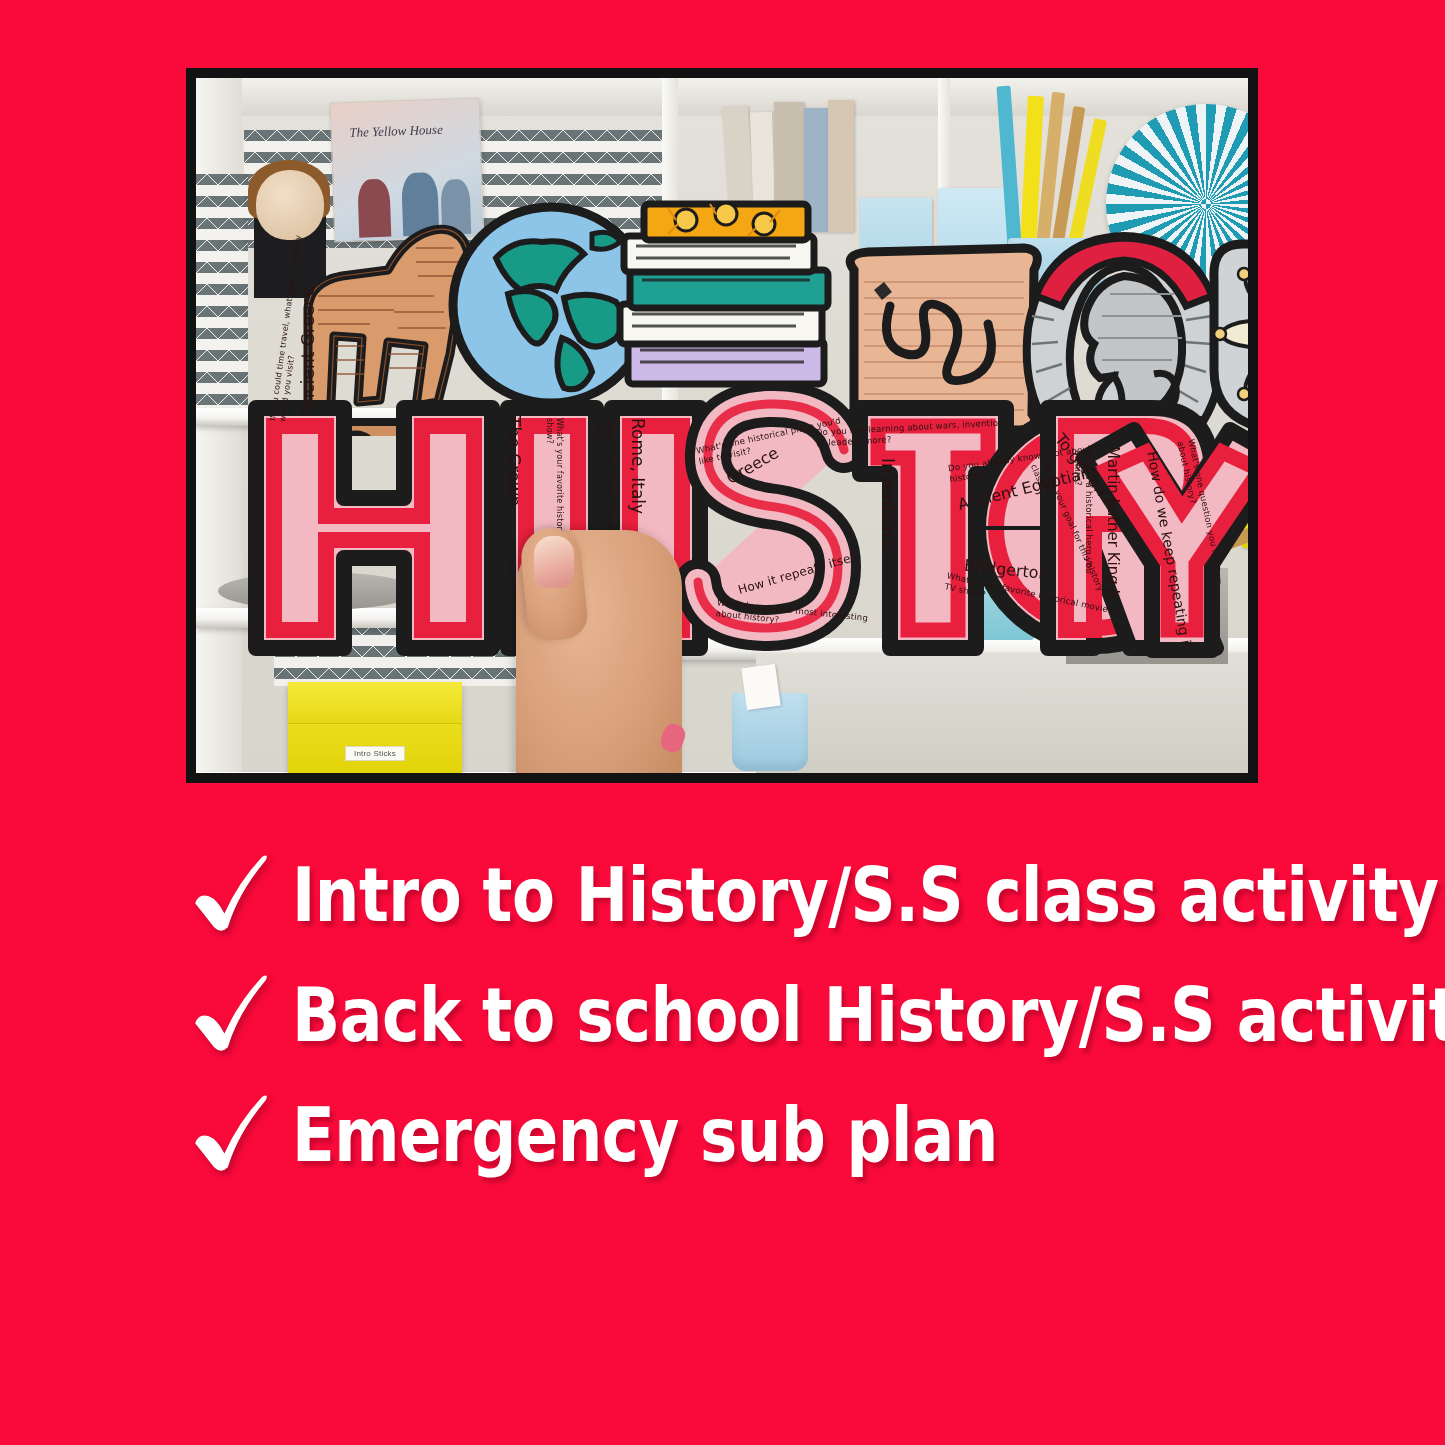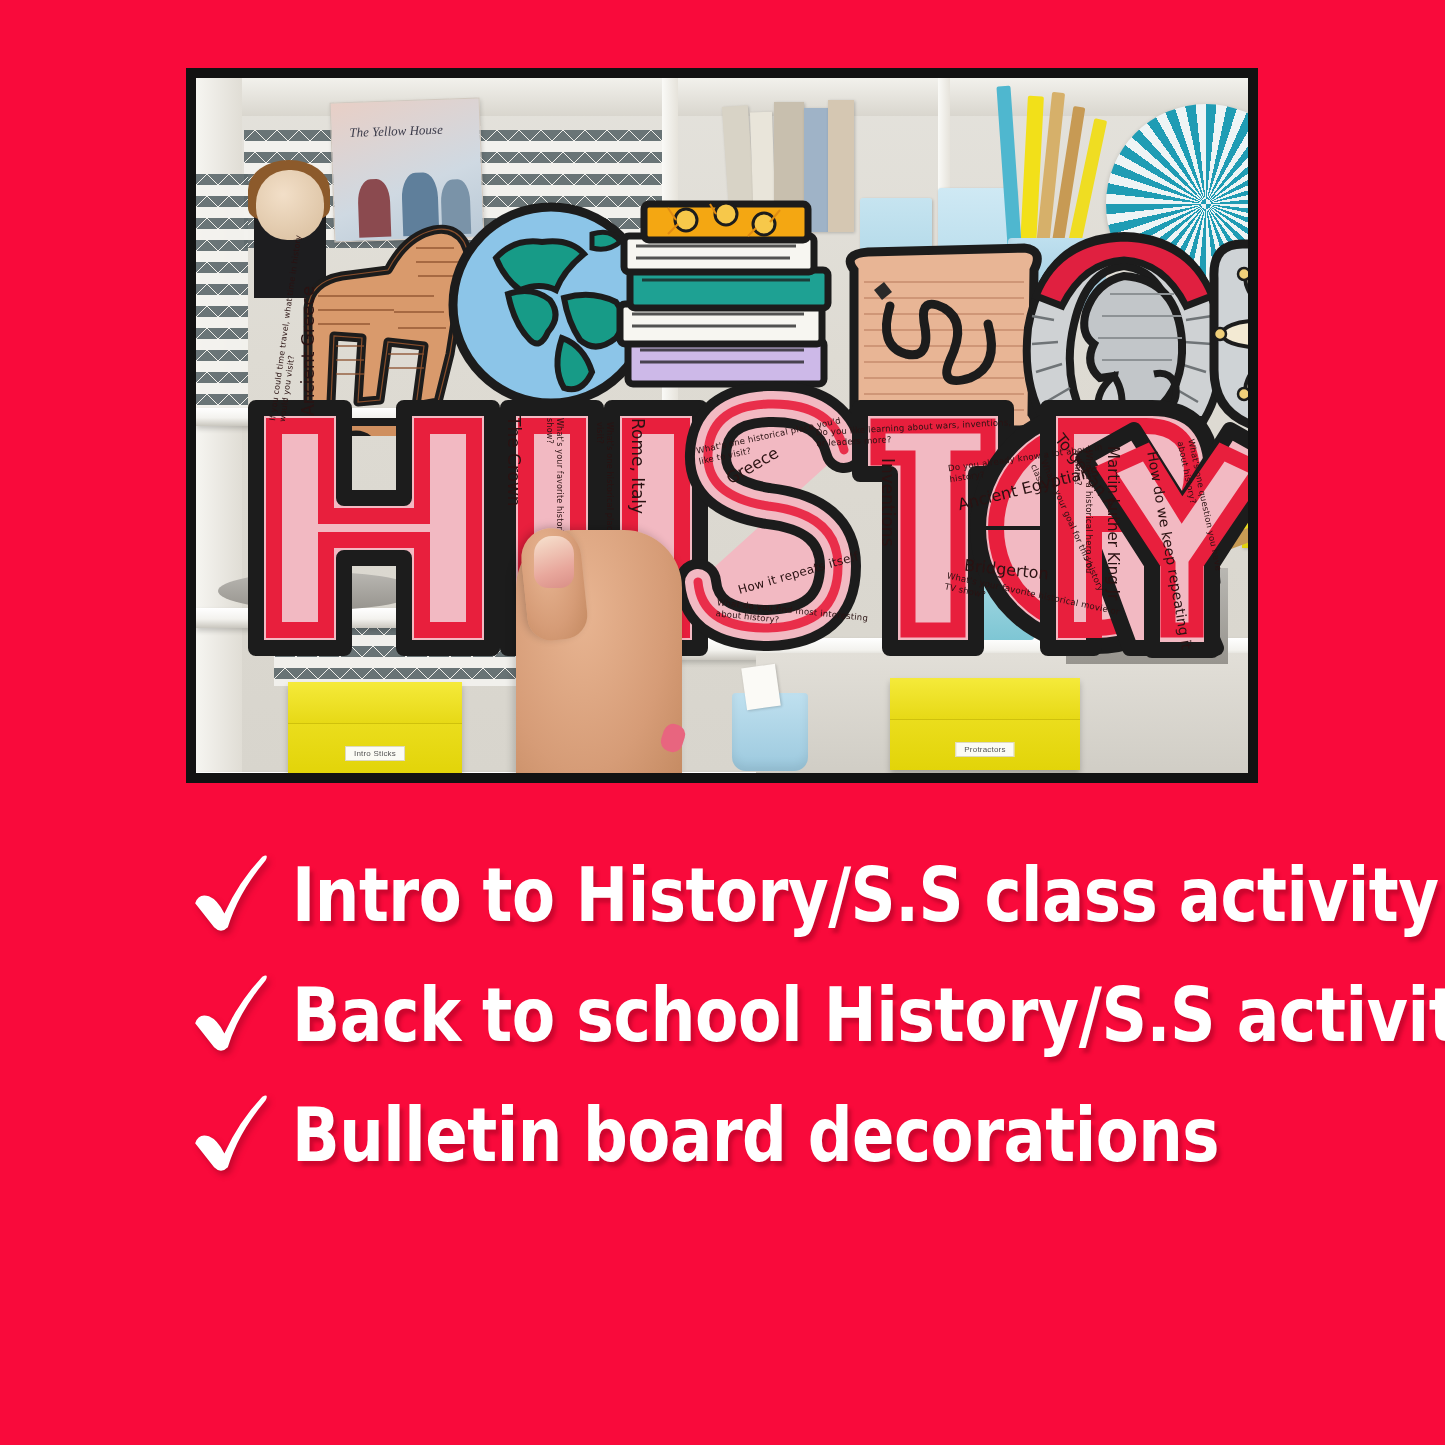--- a/index.html
+++ b/index.html
@@ -184,24 +184,20 @@
     <div class="book-up" style="left:1046px;top:420px;width:200px;height:50px;background:linear-gradient(180deg,#f3e53a,#e0d20e);"></div>
 
     <div class="bluebin" style="left:700px;top:490px;width:138px;height:72px;"></div>
     <div class="greybin" style="left:870px;top:490px;width:162px;height:96px;"></div>
     <div class="calc" style="left:888px;top:452px;width:134px;height:62px;transform:rotate(-6deg);"></div>
     <div class="ruler" style="left:1020px;top:450px;width:66px;height:14px;background:#c79a54;transform:rotate(-20deg);"></div>
 
     <div class="bluepail" style="left:536px;top:615px;width:76px;height:78px;"></div>
     <div class="book-up" style="left:548px;top:588px;width:34px;height:42px;background:#fbfaf6;transform:rotate(-8deg);"></div>
 
-    <div class="ybox" style="left:694px;top:600px;width:190px;height:92px;">
-      <div class="lid"></div>
-      <div class="tag">Protractors</div>
-    </div>
 
     <div class="ybox" style="left:92px;top:604px;width:174px;height:92px;">
       <div class="lid"></div>
       <div class="tag">Intro Sticks</div>
     </div>
 
     <div class="bluepail" style="left:268px;top:490px;width:56px;height:44px;"></div>
     <div class="greybin" style="left:22px;top:494px;width:200px;height:38px;border-radius:50%;"></div>
 
     <svg class="topper" style="left:42px;top:118px;width:265px;height:240px;" viewBox="0 0 265 240">
@@ -408,23 +404,23 @@
   <div class="row r1">
     <span class="check">
       <svg viewBox="0 0 100 100" aria-hidden="true">
         <path d="M6 58 Q10 46 22 50 Q32 54 40 70 Q56 34 84 4 Q92 0 88 8 Q56 46 44 86 Q36 94 28 86 Z" fill="#ffffff"></path>
       </svg>
     </span>
     <span class="label">Back to school History/S.S activity</span>
   </div>
 
 
-
-  <div class="row r4">
+  <div class="row r3">
     <span class="check">
       <svg viewBox="0 0 100 100" aria-hidden="true">
         <path d="M6 58 Q10 46 22 50 Q32 54 40 70 Q56 34 84 4 Q92 0 88 8 Q56 46 44 86 Q36 94 28 86 Z" fill="#ffffff"></path>
       </svg>
     </span>
-    <span class="label">Bulletin board decorations</span>
+    <span class="label">Emergency sub plan</span>
   </div>
 
+
 </div>
 
 </body></html>

